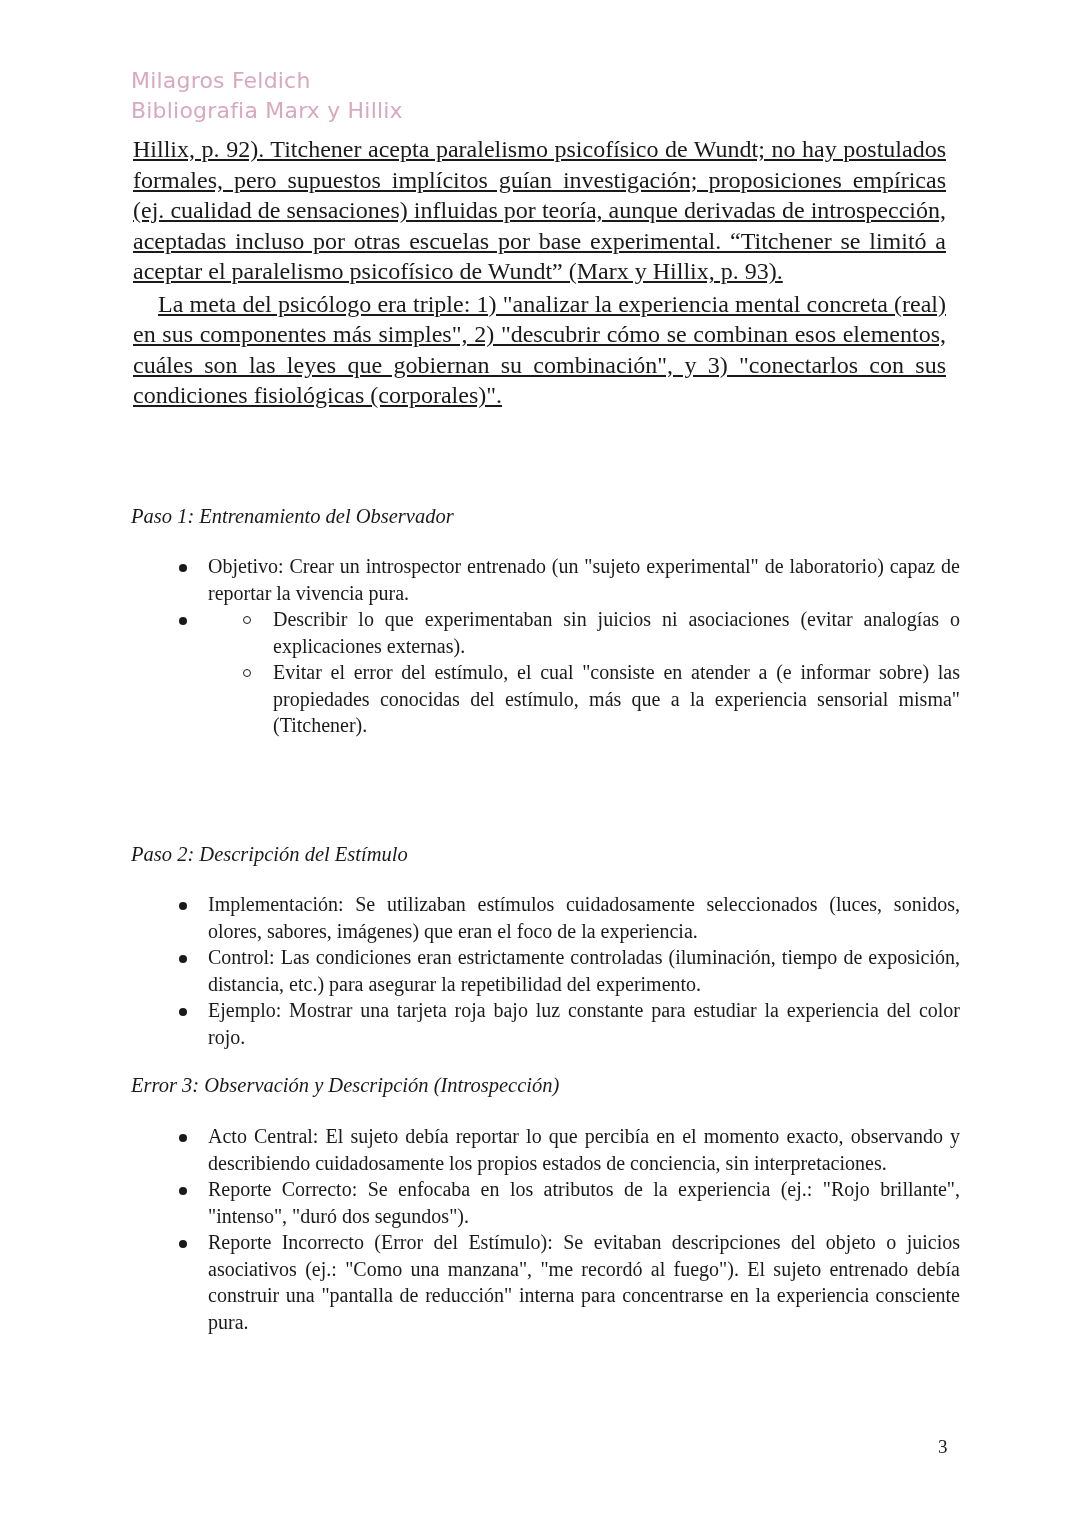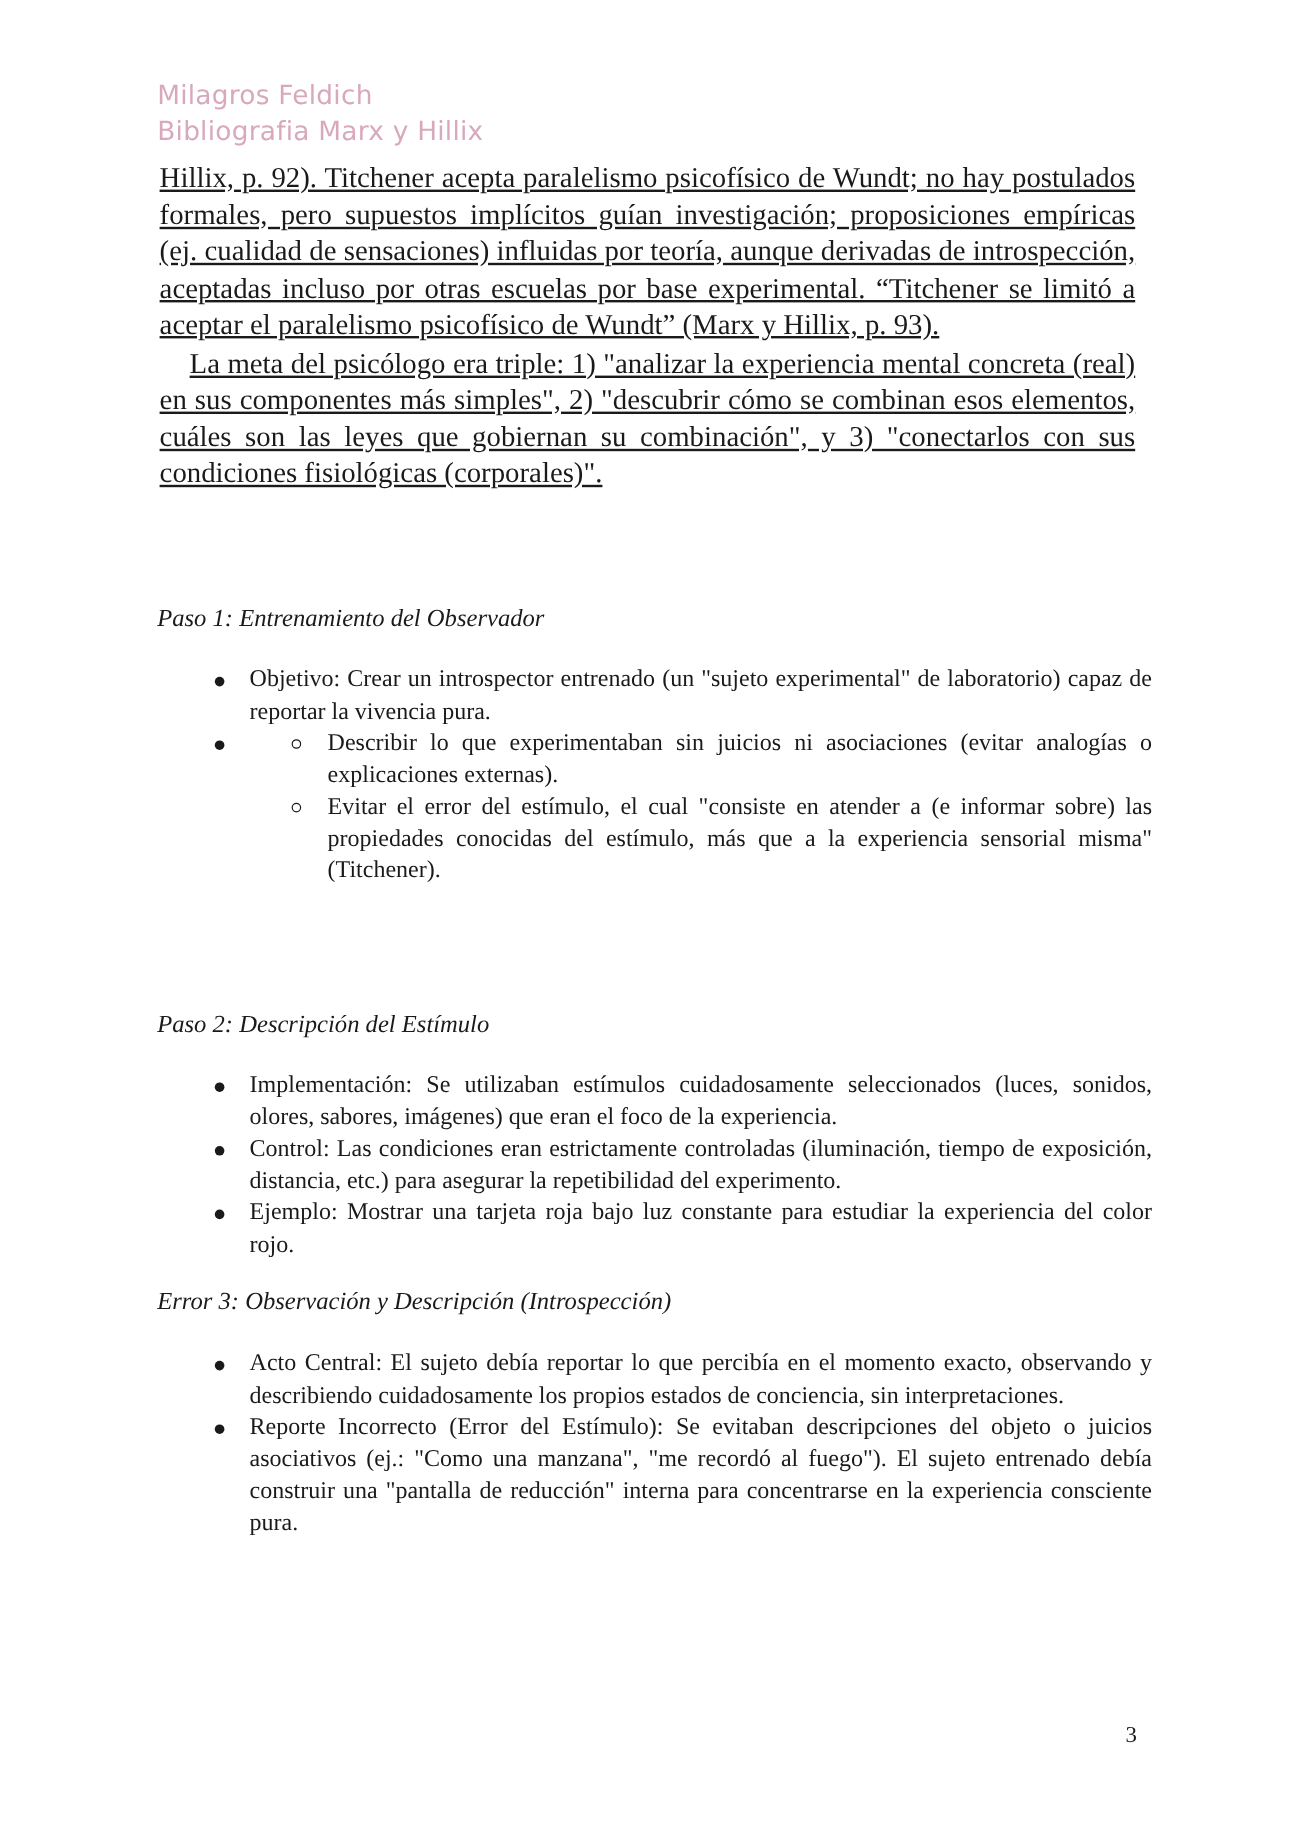--- a/index.html
+++ b/index.html
@@ -150,18 +150,22 @@
   </ul>
 
   <div class="step-title" style="top:942px;">Error 3: Observación y Descripción (Introspección)</div>
   <ul class="list" style="top:991px;">
     <li class="li">
       <span class="bullet"></span>
       <span>Acto Central: El sujeto debía reportar lo que percibía en el momento exacto, observando y describiendo cuidadosamente los propios estados de conciencia, sin interpretaciones.</span>
     </li>
     <li class="li">
       <span class="bullet"></span>
+      <span>Reporte Correcto: Se enfocaba en los atributos de la experiencia (ej.: "Rojo brillante", "intenso", "duró dos segundos").</span>
+    </li>
+    <li class="li">
+      <span class="bullet"></span>
       <span>Reporte Incorrecto (Error del Estímulo): Se evitaban descripciones del objeto o juicios asociativos (ej.: "Como una manzana", "me recordó al fuego"). El sujeto entrenado debía construir una "pantalla de reducción" interna para concentrarse en la experiencia consciente pura.</span>
     </li>
   </ul>
 </div>
 
 <div class="page-number">3</div>
 
 </body></html>

